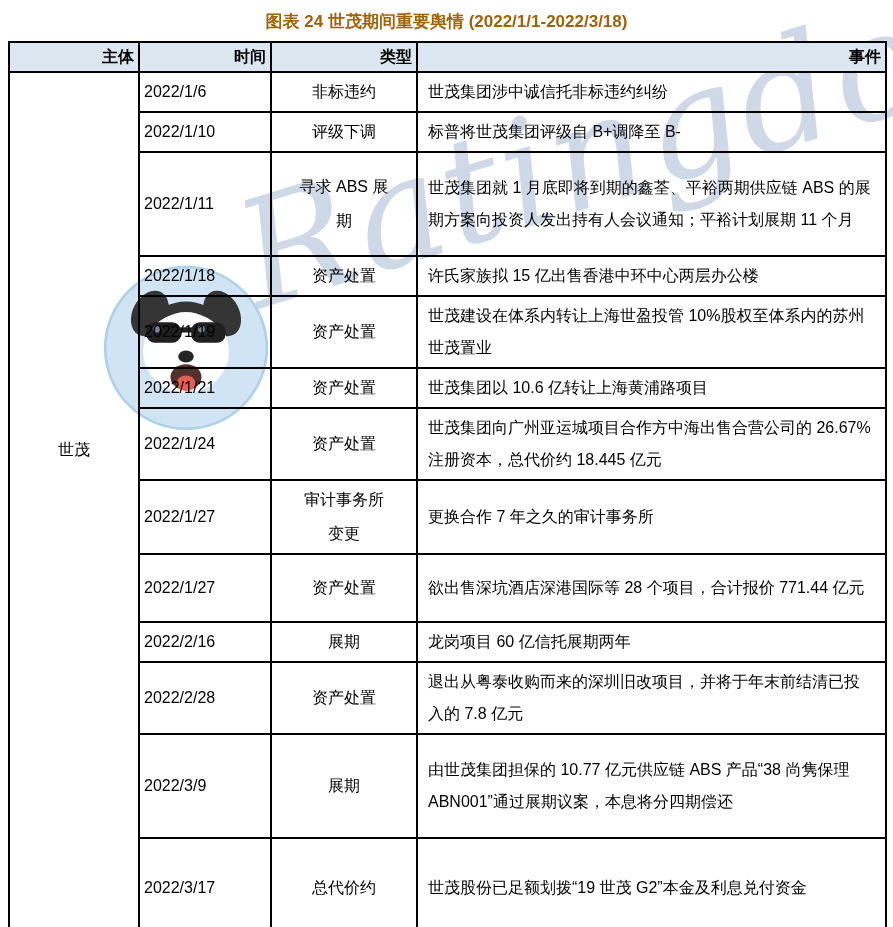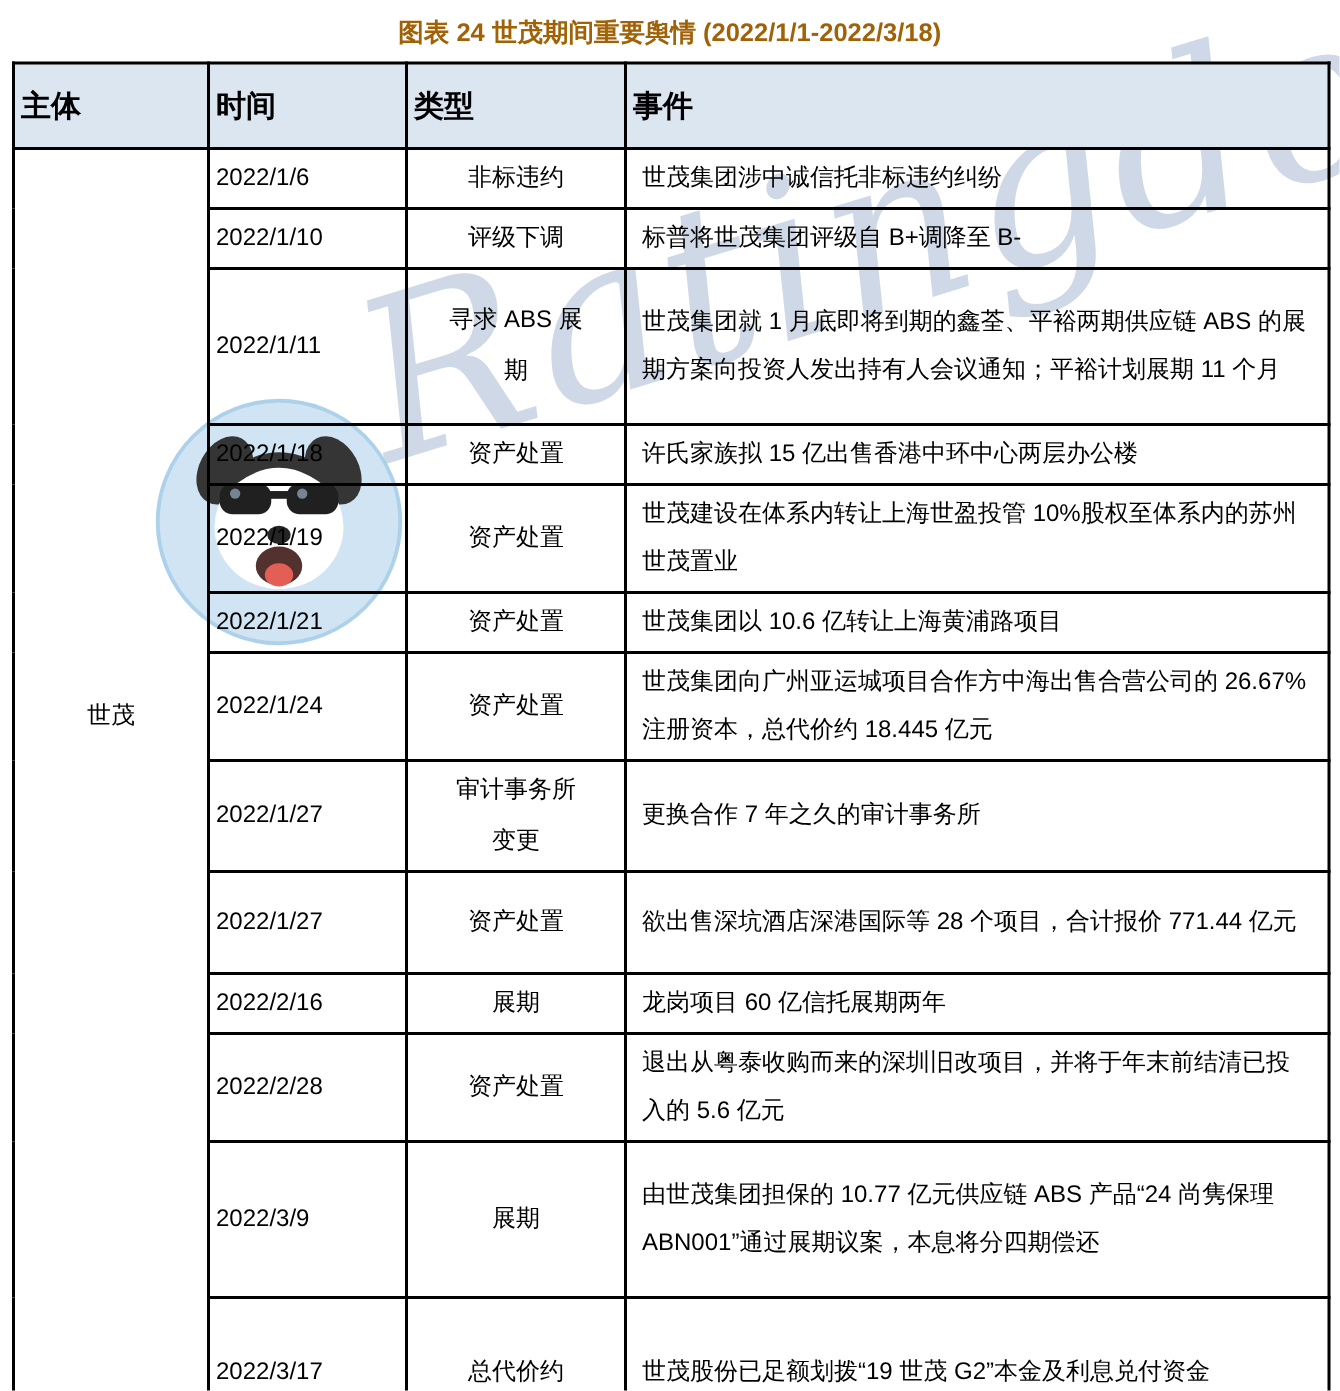--- a/index.html
+++ b/index.html
@@ -47,25 +47,25 @@
     margin: 0 8px;
     background: transparent;
   }
   col.c1 { width: 130px; }
   col.c2 { width: 132px; }
   col.c3 { width: 146px; }
   col.c4 { width: 469px; }
   .events th, .events td { border: 2px solid #000; }
   .events th {
     background: #DCE6F1;
-    font-size: 20px;
+    font-size: 16px;
     font-weight: bold;
-    text-align: left;
-    vertical-align: middle;
-    padding: 14px 4px;
+    text-align: right;
+    vertical-align: middle;
+    padding: 2px 4px;
   }
   .events td { font-size: 16px; background: transparent; }
   .c-subject {
     text-align: center;
     vertical-align: middle;
     padding-bottom: 110px;
   }
   .c-date {
     text-align: left;
     vertical-align: middle;
@@ -180,26 +180,26 @@
         <td class="c-event">欲出售深坑酒店深港国际等 28 个项目，合计报价 771.44 亿元</td>
       </tr>
       <tr class="h36">
         <td class="c-date">2022/2/16</td>
         <td class="c-type">展期</td>
         <td class="c-event">龙岗项目 60 亿信托展期两年</td>
       </tr>
       <tr class="h68">
         <td class="c-date">2022/2/28</td>
         <td class="c-type">资产处置</td>
-        <td class="c-event">退出从粤泰收购而来的深圳旧改项目，并将于年末前结清已投入的 5.6 亿元</td>
+        <td class="c-event">退出从粤泰收购而来的深圳旧改项目，并将于年末前结清已投入的 7.8 亿元</td>
       </tr>
       <tr class="h104">
         <td class="c-date">2022/3/9</td>
         <td class="c-type">展期</td>
-        <td class="c-event">由世茂集团担保的 10.77 亿元供应链 ABS 产品“24 尚隽保理 ABN001”通过展期议案，本息将分四期偿还</td>
+        <td class="c-event">由世茂集团担保的 10.77 亿元供应链 ABS 产品“38 尚隽保理 ABN001”通过展期议案，本息将分四期偿还</td>
       </tr>
       <tr class="h92">
         <td class="c-date">2022/3/17</td>
         <td class="c-type">总代价约</td>
         <td class="c-event">世茂股份已足额划拨“19 世茂 G2”本金及利息兑付资金</td>
       </tr>
     </tbody>
       </table>
 
   </div>

